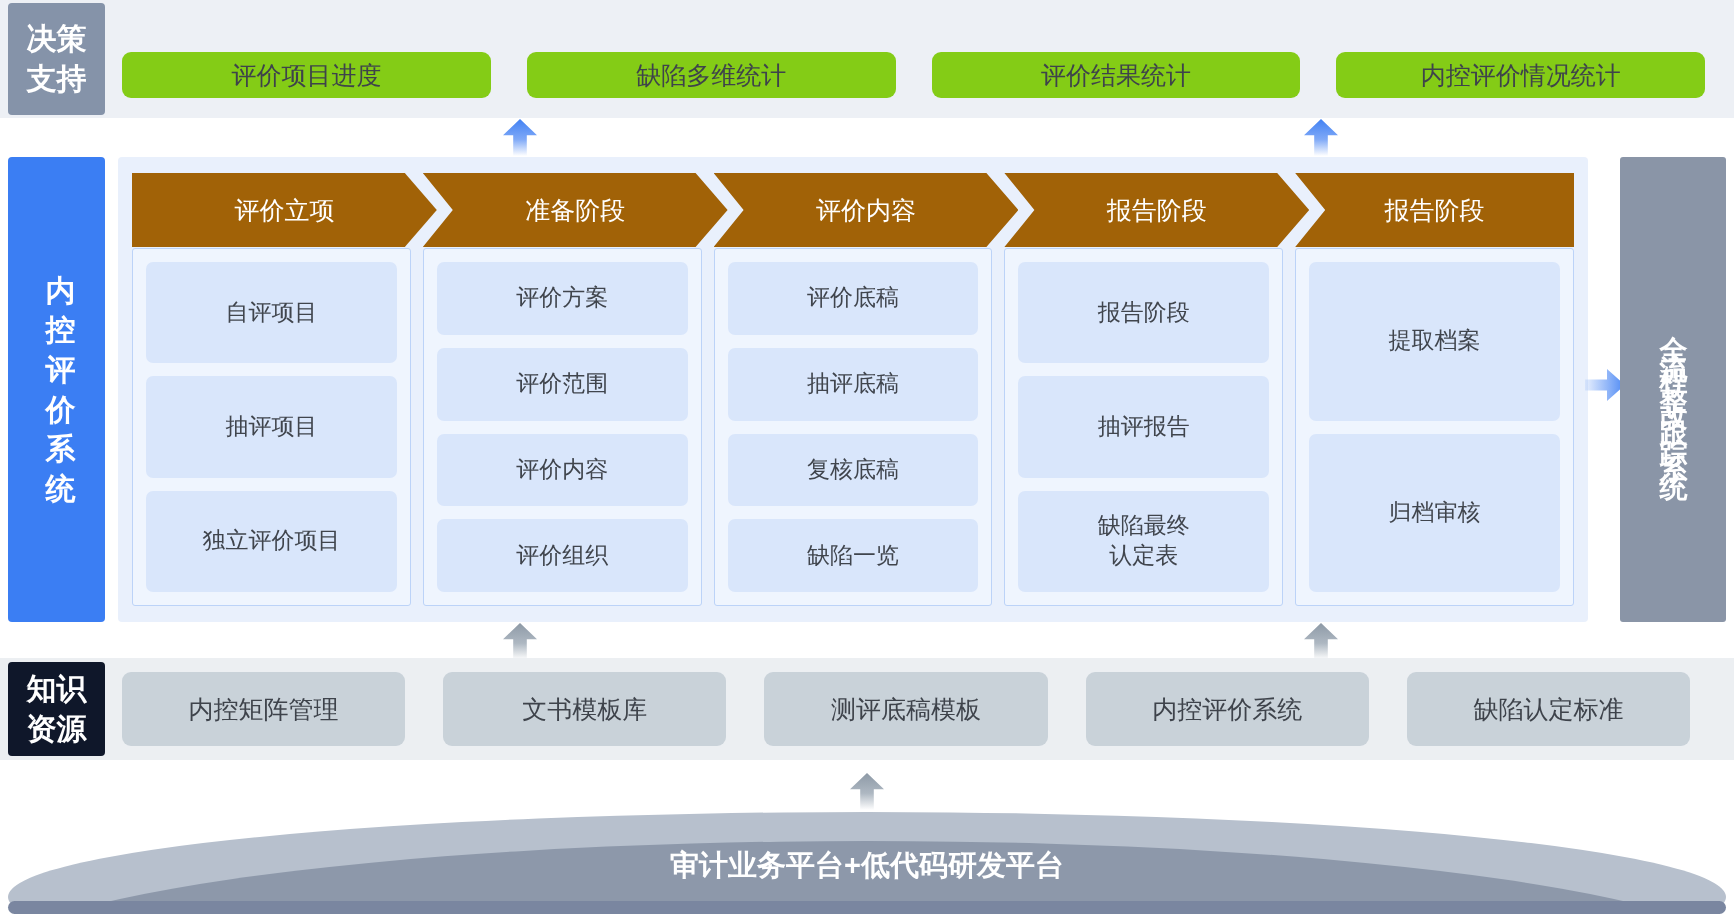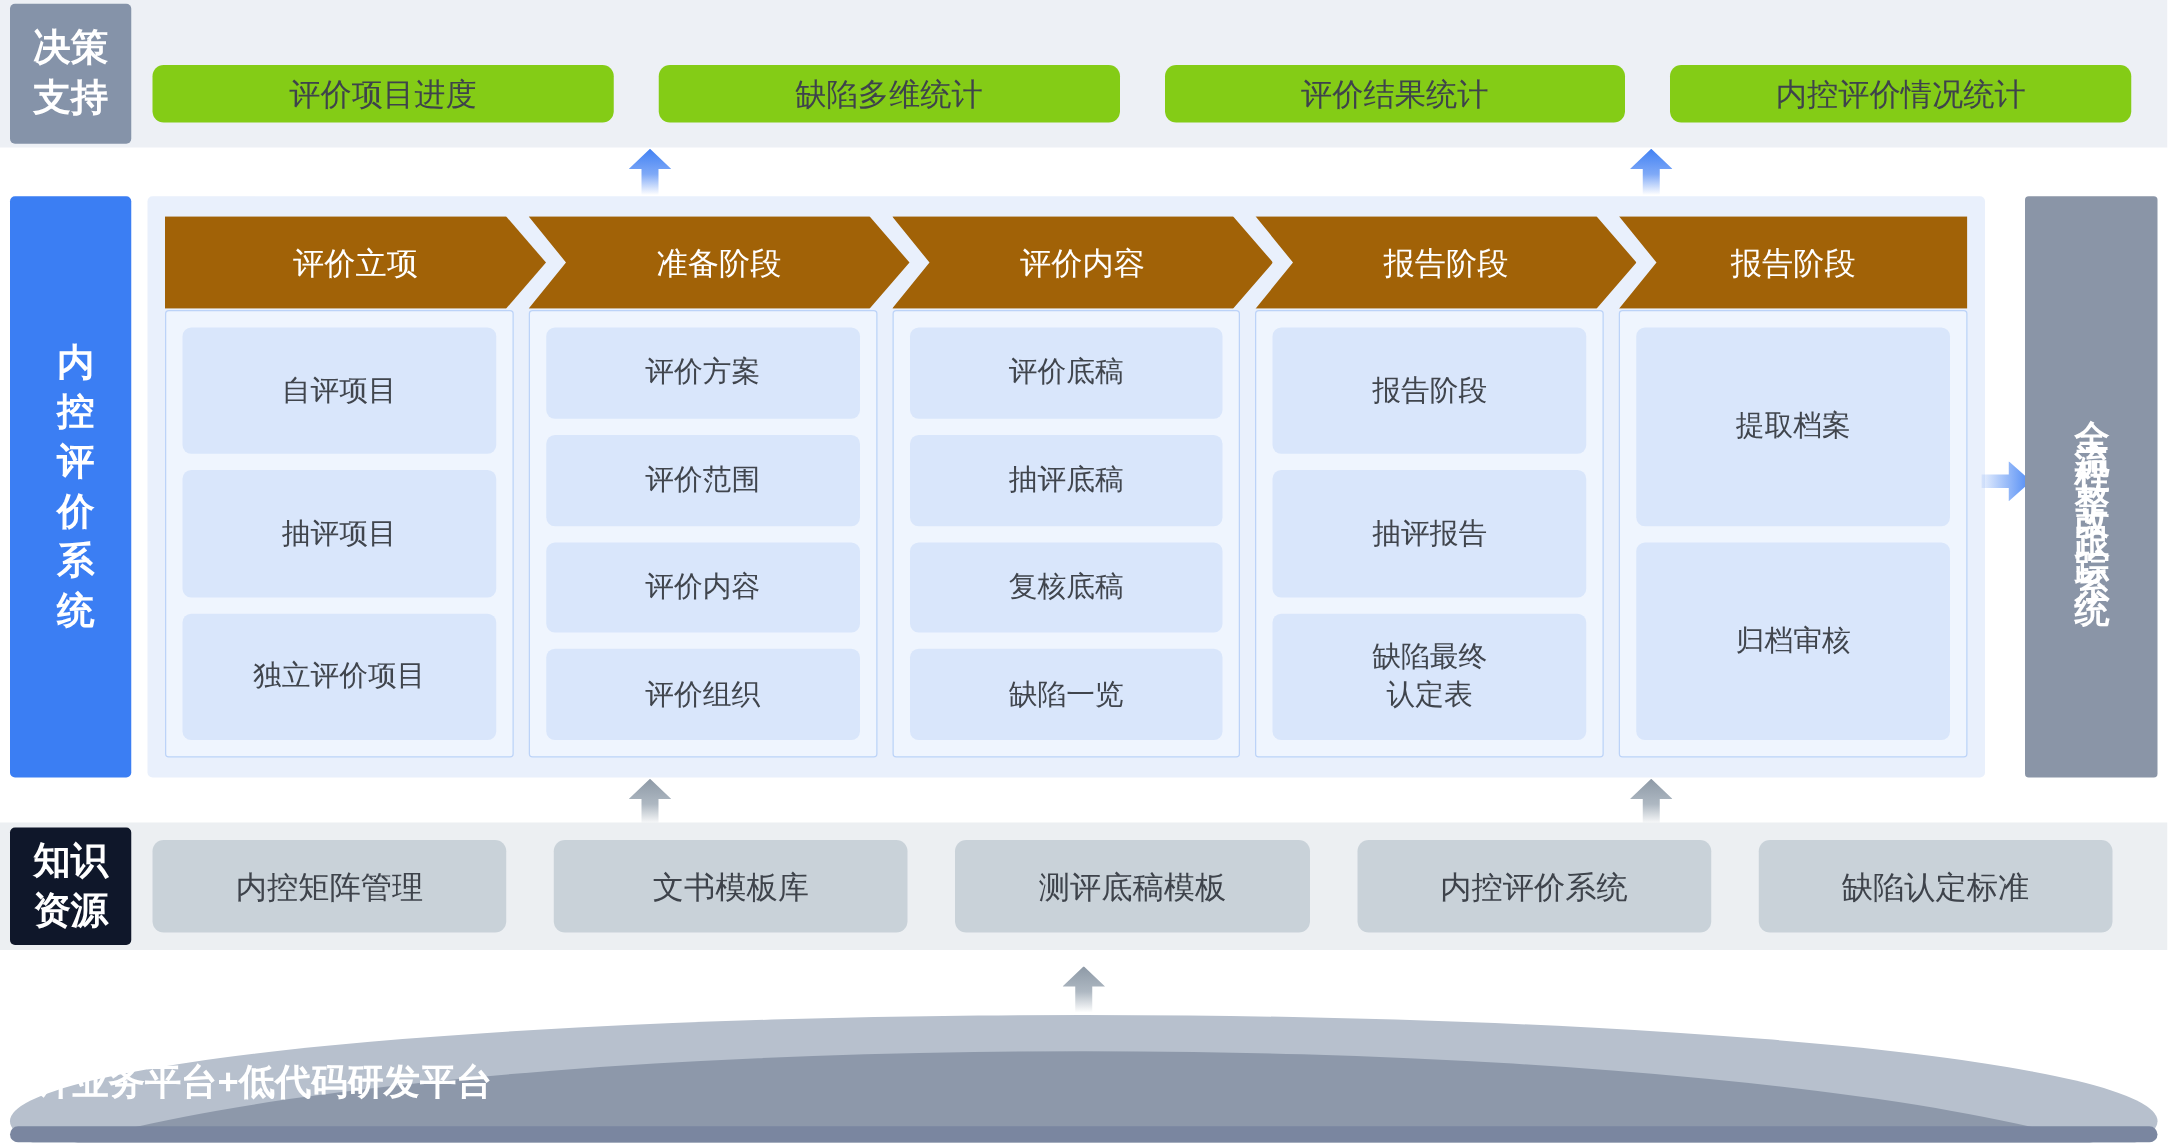--- a/index.html
+++ b/index.html
@@ -82,21 +82,21 @@
     width:40px;height:32px;
     clip-path:polygon(0 33%,55% 33%,55% 0,100% 50%,55% 100%,55% 67%,0 67%);
     background:linear-gradient(to right,rgba(77,137,244,0.12) 0%,#4d89f4 100%);
   }
 
   
   .platform-light{left:8px;top:812px;width:1718px;height:170px;border-radius:50%;background:#b7c0cd;}
   .platform-dark{left:-30px;top:841px;width:1794px;height:260px;border-radius:50%;background:#8d98aa;}
   .platform-strip{left:8px;top:901px;width:1718px;height:13px;border-radius:7px;background:#7a86a0;}
   .platform-text{
-    left:0;top:846px;width:1734px;
+    left:0;top:846px;width:1734px;text-align:center;
     color:#fff;font-weight:bold;font-size:29px;
   }
 </style>
 </head>
 <body>
 
 <div>
 
   <section class="abs band-top">
     <div class="abs side-label slate" style="left:8px;top:3px;height:112px;font-family:Liberation Serif, serif;">决策支持</div>

